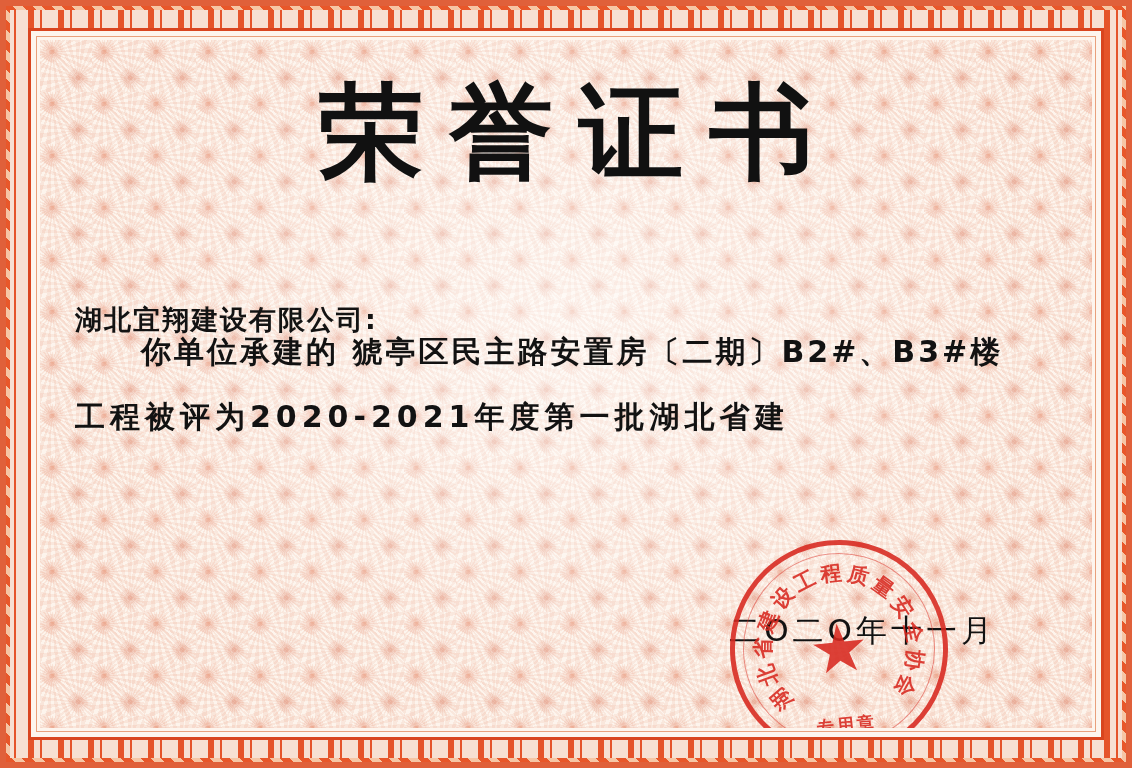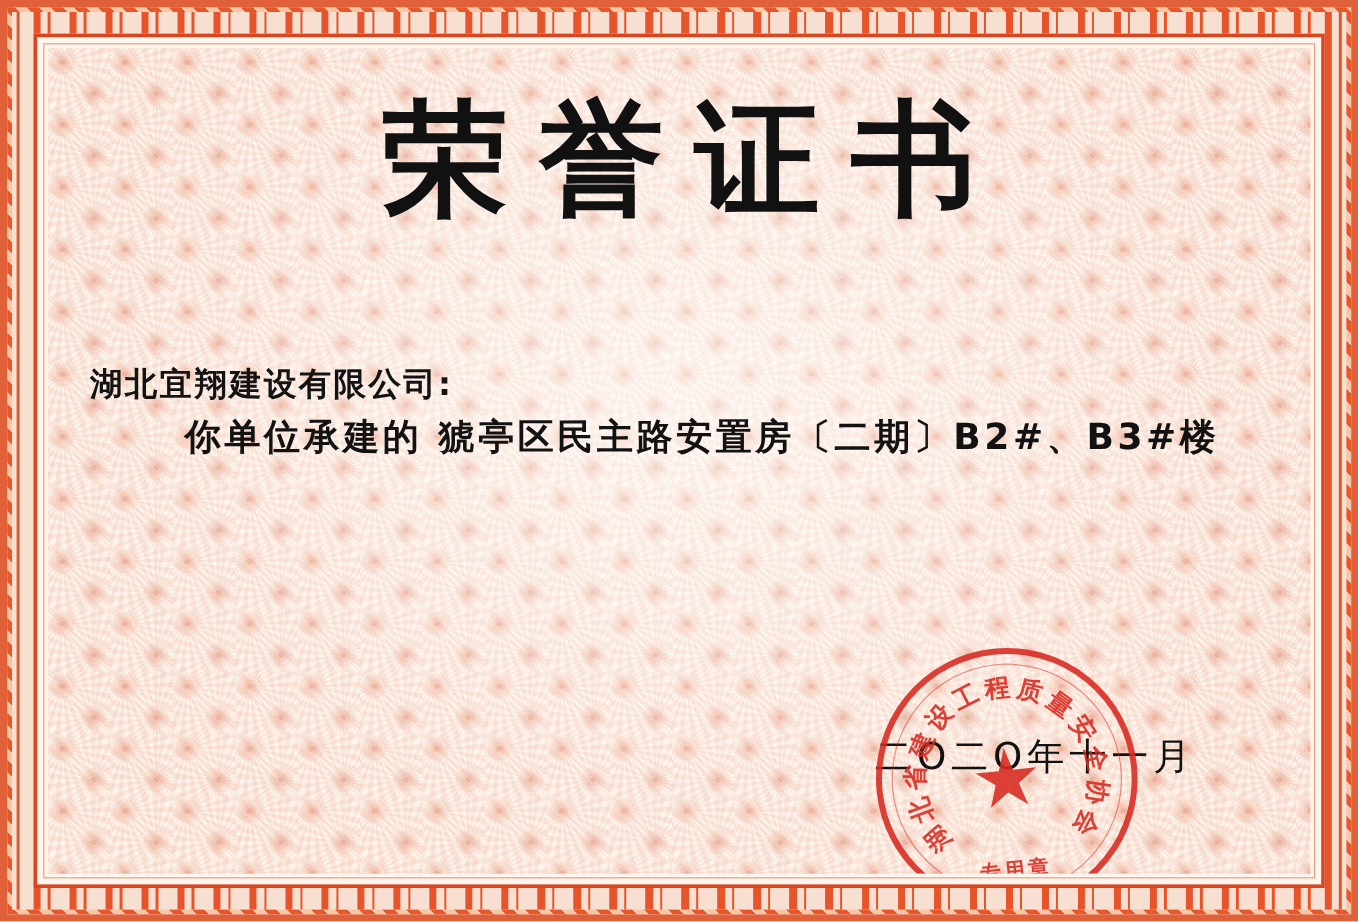--- a/index.html
+++ b/index.html
@@ -135,21 +135,21 @@
     left: 32px;
     width: 1020px;
     font-family: "DejaVu Sans", "Liberation Sans", sans-serif;
     font-size: 30px;
     line-height: 62px;
     letter-spacing: 3px;
     color: #121212;
     font-weight: bold;
   }
   .body-text p {
-    margin: 16px;
+    margin: 3px;
   }
   .indent {
     display: inline-block;
     width: 66px;
   }
   .line-2 { letter-spacing: 5px; }
   .line-4 { margin-top: 26px !important; }
 
   .date-line {
     position: absolute;
@@ -238,20 +238,21 @@
     <div class="paper-glow"></div>
 
     <div class="content">
 
       <div class="cert-title">荣誉证书</div>
 
       <div class="addressee">湖北宜翔建设有限公司:</div>
 
       <div class="body-text">
         <p><span class="indent"></span><span>你单位承建的 猇亭区民主路安置房〔二期〕B2#、B3#楼</span></p>
+        <p class="line-2">工程被评为2020-2021年度第一批湖北省建</p>
       </div>
 
       <div class="date-line">二O二O年十一月</div>
 
       <div class="seal">
         <div class="seal-text">
             <span style="transform: translate(-50%, -50%) rotate(-125deg) translateY(-76px) rotate(0deg); transform-origin: 50% 50%;">湖</span>
             <span style="transform: translate(-50%, -50%) rotate(-104.167deg) translateY(-76px) rotate(0deg); transform-origin: 50% 50%;">北</span>
             <span style="transform: translate(-50%, -50%) rotate(-83.3333deg) translateY(-76px) rotate(0deg); transform-origin: 50% 50%;">省</span>
             <span style="transform: translate(-50%, -50%) rotate(-62.5deg) translateY(-76px) rotate(0deg); transform-origin: 50% 50%;">建</span>

